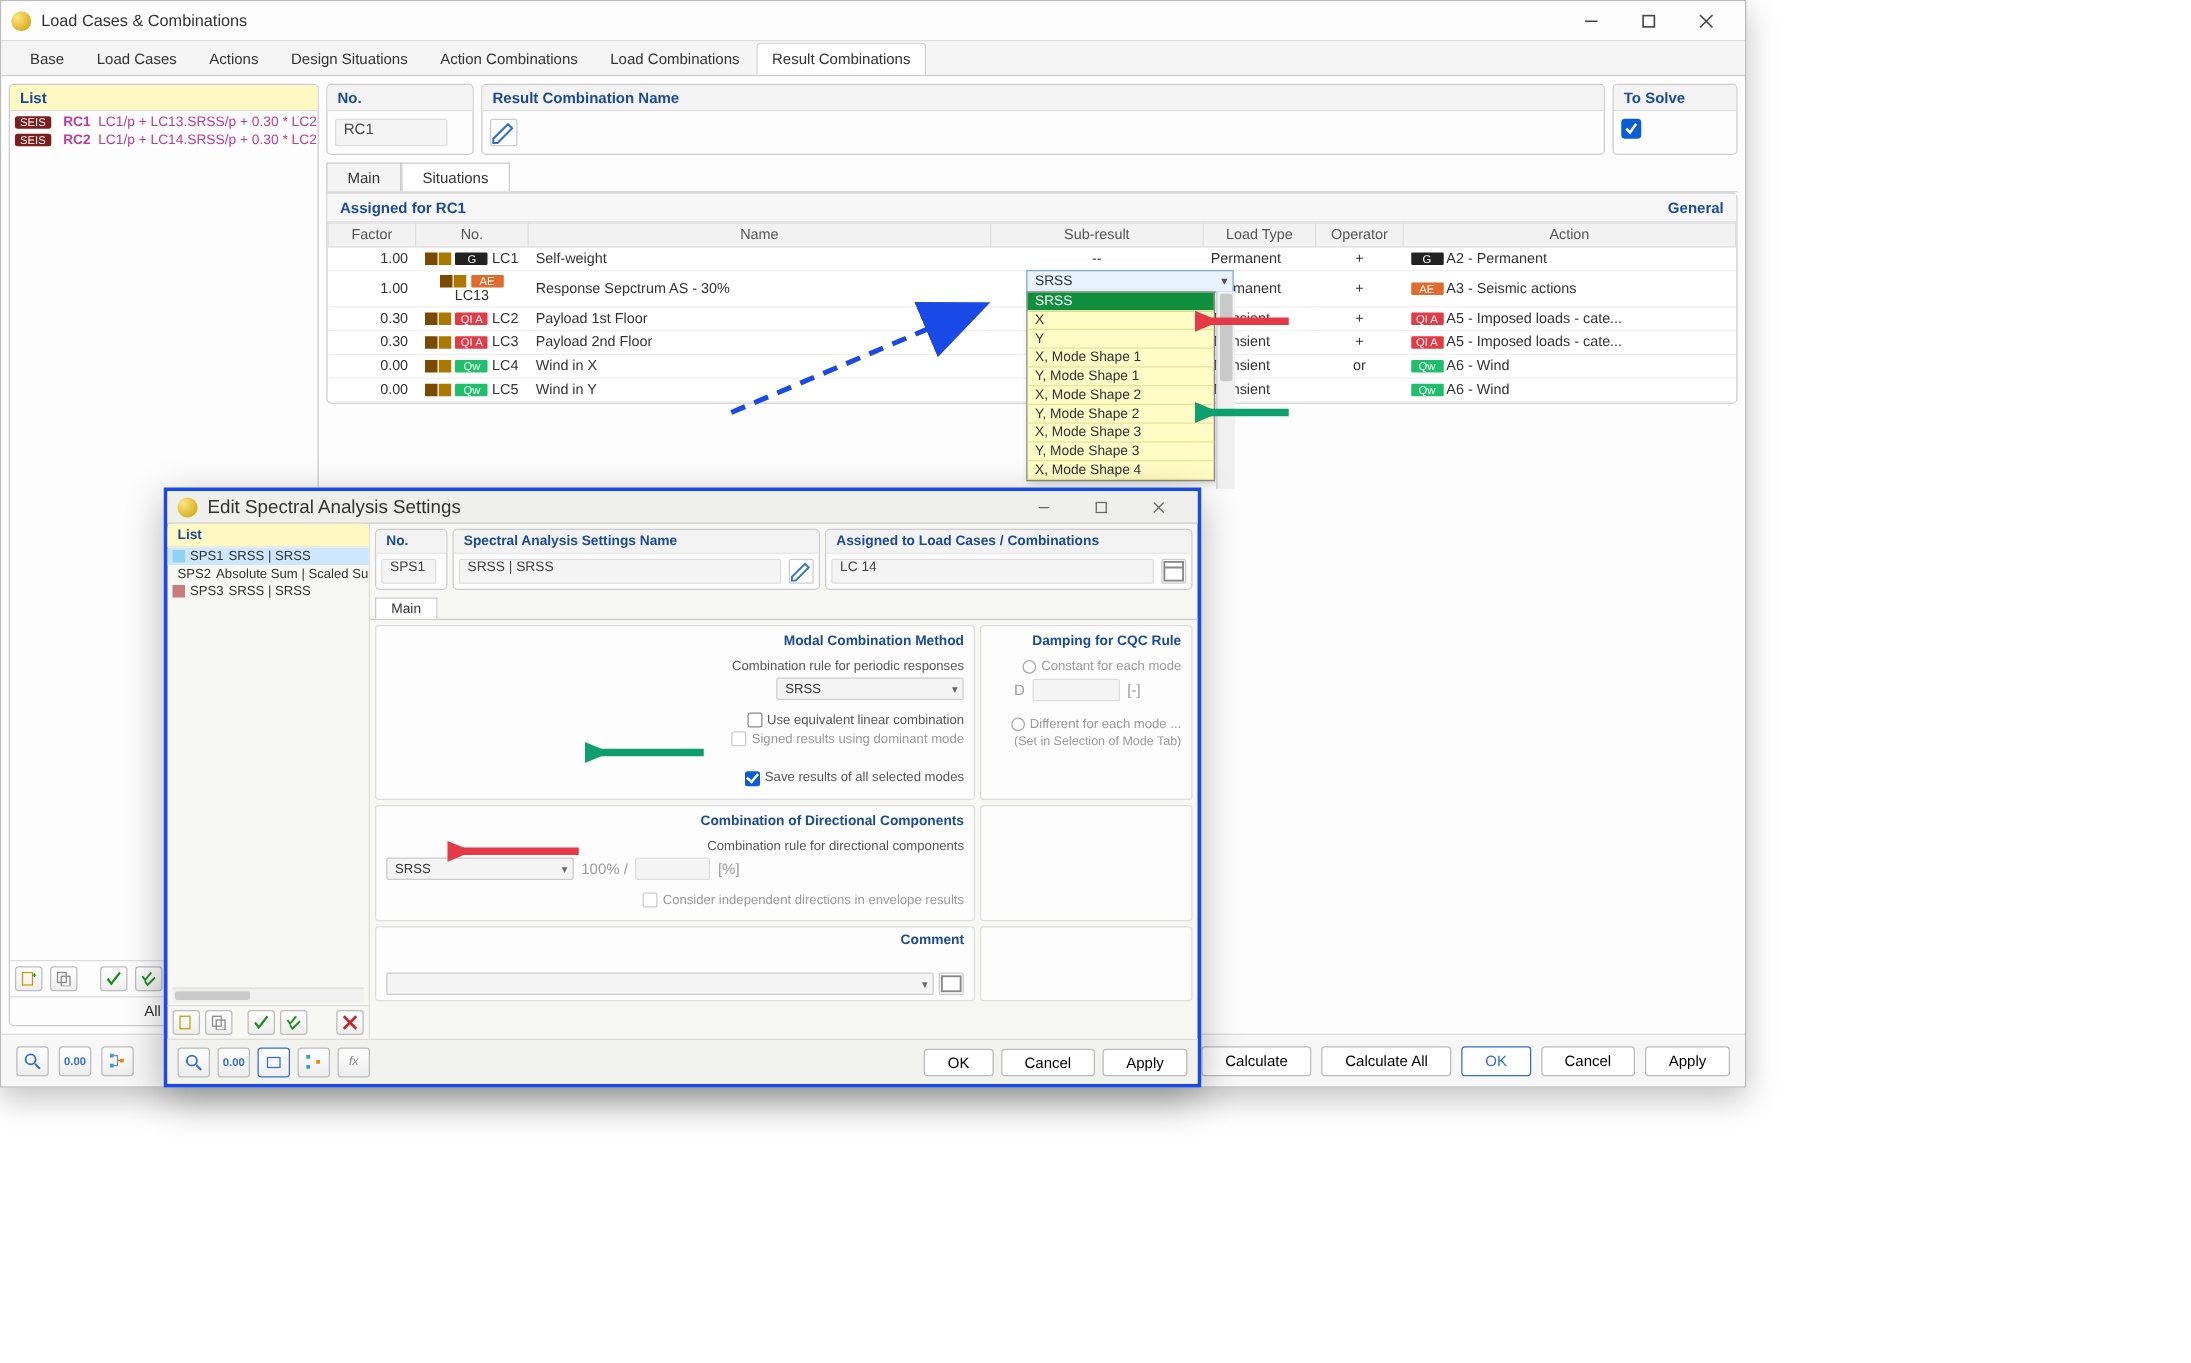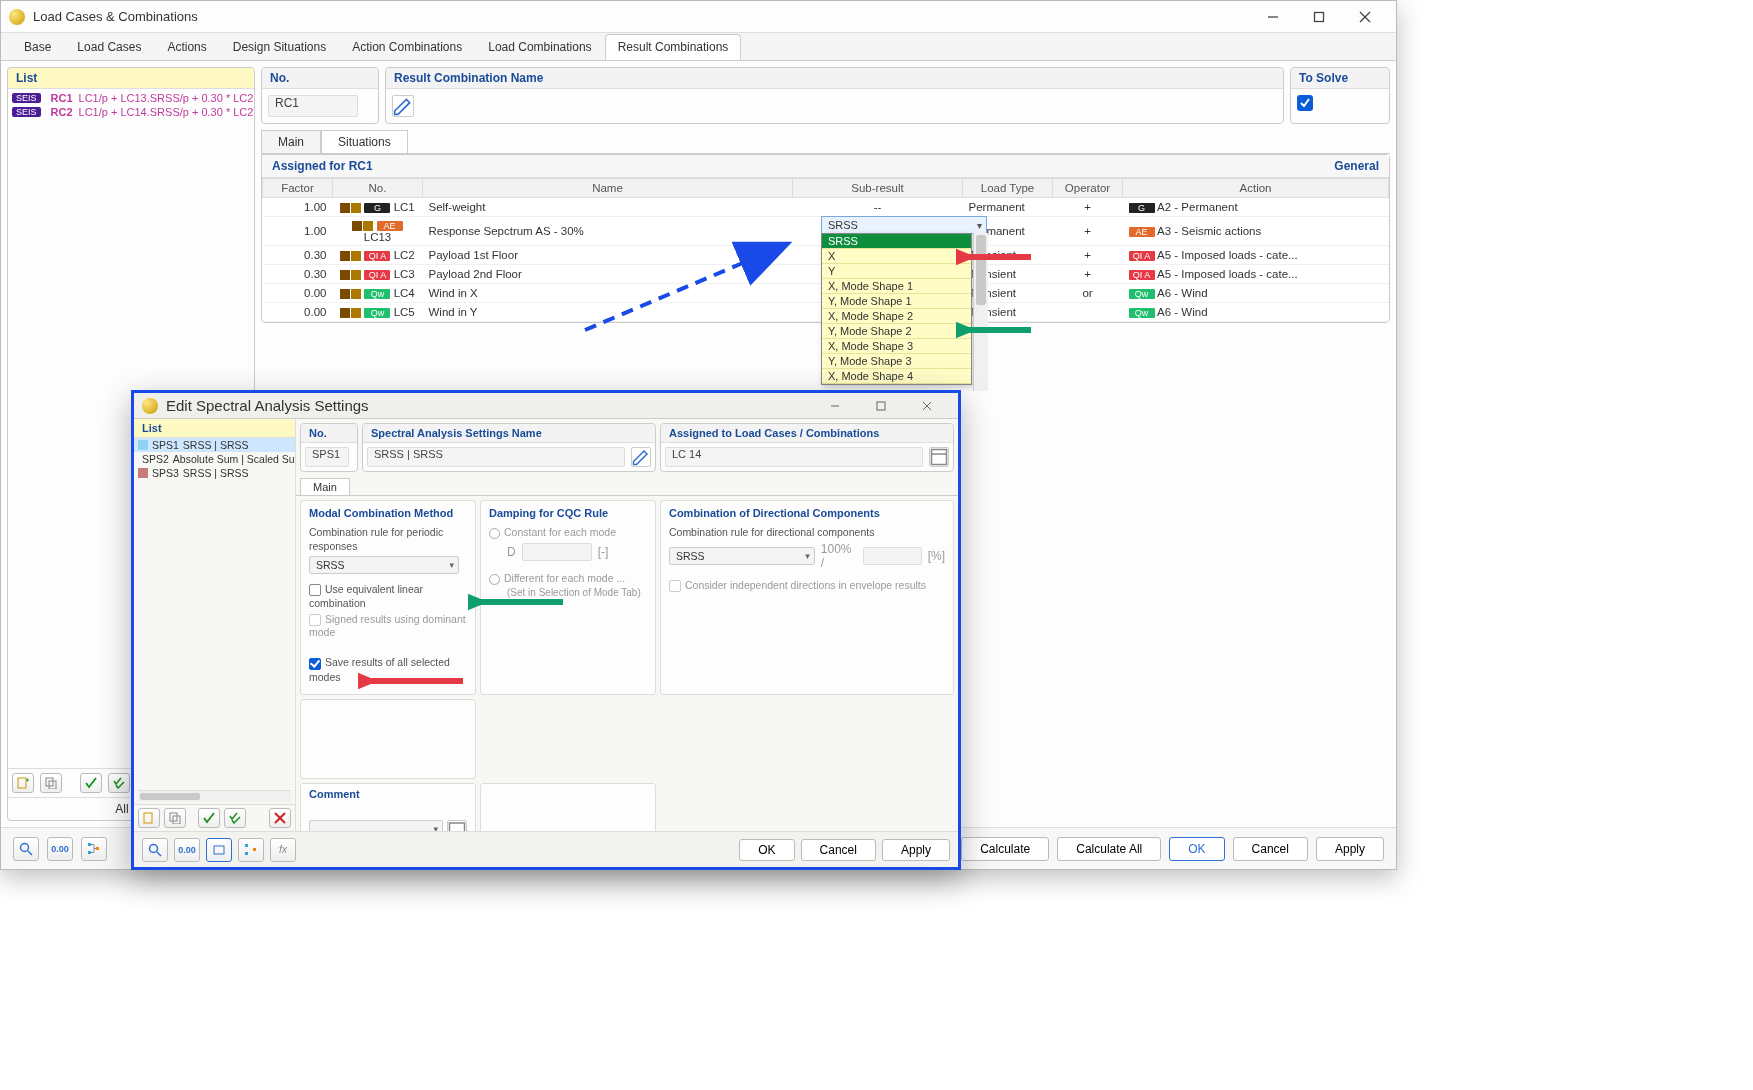--- a/index.html
+++ b/index.html
@@ -19,21 +19,21 @@
   .tabstrip .tab { padding:5px 12px; font-size:12px; color:#333; border:1px solid transparent; cursor:pointer; }
   .tabstrip .tab.active { background:#fff; border:1px solid #ccc; border-bottom:1px solid #fff; border-radius:4px 4px 0 0; }
 
   .content { position:absolute; top:60px; left:0; right:0; bottom:42px; background:#fdfdfd; padding:6px; display:flex; gap:6px; }
   
   
   .left-panel { width:248px; display:flex; flex-direction:column; border:1px solid #ccc; border-radius:4px; background:#fdfdfd; }
   .panel-head { padding:3px 8px; font-size:12px; font-weight:600; color:#1a4b99; background:#fef9c3; border-bottom:1px solid #ddd; border-radius:4px 4px 0 0; }
   .left-list { flex:1; overflow:auto; padding:2px 0; }
   .list-row { display:flex; align-items:center; gap:4px; padding:1px 4px; font-size:11px; color:#c0399c; cursor:pointer; white-space:nowrap; overflow:hidden; }
-  .list-row .tag { background:#4c1d95; color:#fff; font-size:9px; padding:0 4px; border-radius:2px; }
+  .list-row .tag { background:#7f1d1d; color:#fff; font-size:9px; padding:0 4px; border-radius:2px; }
   .list-row .sq1 { width:10px; height:10px; background:#8fd3f4; }
   .list-row .sq2 { width:10px; height:10px; background:#ffbaec; }
   .list-row .rc  { color:#c0399c; font-weight:600; margin:0 2px; }
   .left-toolbar { border-top:1px solid #ddd; padding:4px; display:flex; gap:6px; }
   .mini-btn { width:22px; height:20px; border:1px solid #bbb; background:linear-gradient(#fff,#eee); border-radius:3px; display:flex; align-items:center; justify-content:center; cursor:pointer; }
   .mini-btn svg { width:12px; height:12px; }
   .all-row { text-align:center; padding:4px; border-top:1px solid #ddd; }
 
   
   .right-area { flex:1; display:flex; flex-direction:column; gap:6px; }
@@ -93,21 +93,21 @@
   .d2-left .lrow.sel { background:#cfe6ff; }
   .d2-left .sq { width:10px; height:10px; }
   .d2-left-toolbar { margin-top:auto; border-top:1px solid #ddd; padding:3px 4px; display:flex; gap:4px; }
   .d2-left-toolbar .mini-btn.red svg { stroke:#d02020; }
   .d2-right { flex:1; display:flex; flex-direction:column; padding:0; }
   .d2-toprow { display:flex; gap:4px; padding:4px; }
   .d2-toprow .field-box .hd { font-size:11px; }
   .d2-toprow .inp { font-size:11px; height:20px; }
   .d2-tabstrip { display:flex; border-bottom:1px solid #ccc; padding-left:4px; margin-top:2px; }
   .d2-tabstrip .tab { padding:2px 12px; font-size:11px; border:1px solid #ccc; border-bottom:none; background:#fff; }
-  .d2-grid { flex:1; display:grid; grid-template-columns:1fr 1fr 1fr; grid-auto-rows:min-content; gap:4px; padding:4px; align-content:start; }
+  .d2-grid { flex:1; display:grid; grid-template-columns:1fr; grid-auto-rows:min-content; gap:4px; padding:4px; align-content:start;text-align:right; }
   .d2-panel { border:1px solid #ddd; border-radius:3px; background:#fdfdfd; padding:6px 8px 10px; }
   .d2-panel .ph { font-size:11px; font-weight:600; color:#1a4b99; margin-bottom:6px; }
   .d2-panel label { font-size:10.5px; color:#555; }
   .d2-panel .muted { color:#9a9a9a; }
   .cksq { width:12px; height:12px; border:1px solid #888; border-radius:2px; display:inline-block; vertical-align:middle; margin-right:4px; background:#fff; }
   .cksq.on { background:#0a5dd8; border-color:#0a5dd8; position:relative; }
   .cksq.on::after { content:""; position:absolute; left:2px; top:-1px; width:4px; height:7px; border:solid #fff; border-width:0 2px 2px 0; transform:rotate(40deg); }
   .radio { width:11px; height:11px; border:1px solid #aaa; border-radius:50%; display:inline-block; margin-right:4px; vertical-align:middle; background:#fff; }
   .d2-btnbar { height:36px; border-top:1px solid #ddd; display:flex; align-items:center; padding:0 8px; gap:6px; background:#f2f2ef; position:absolute; bottom:0; left:0; right:0; }
   .d2-btnbar .spacer { flex:1; }

